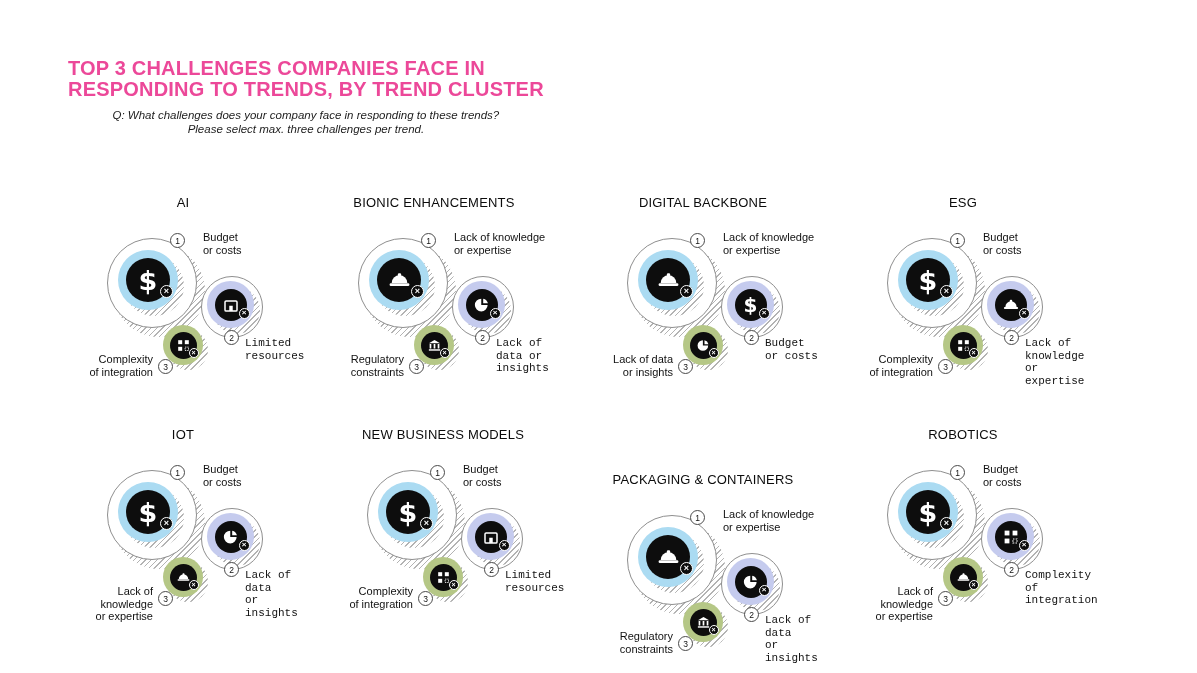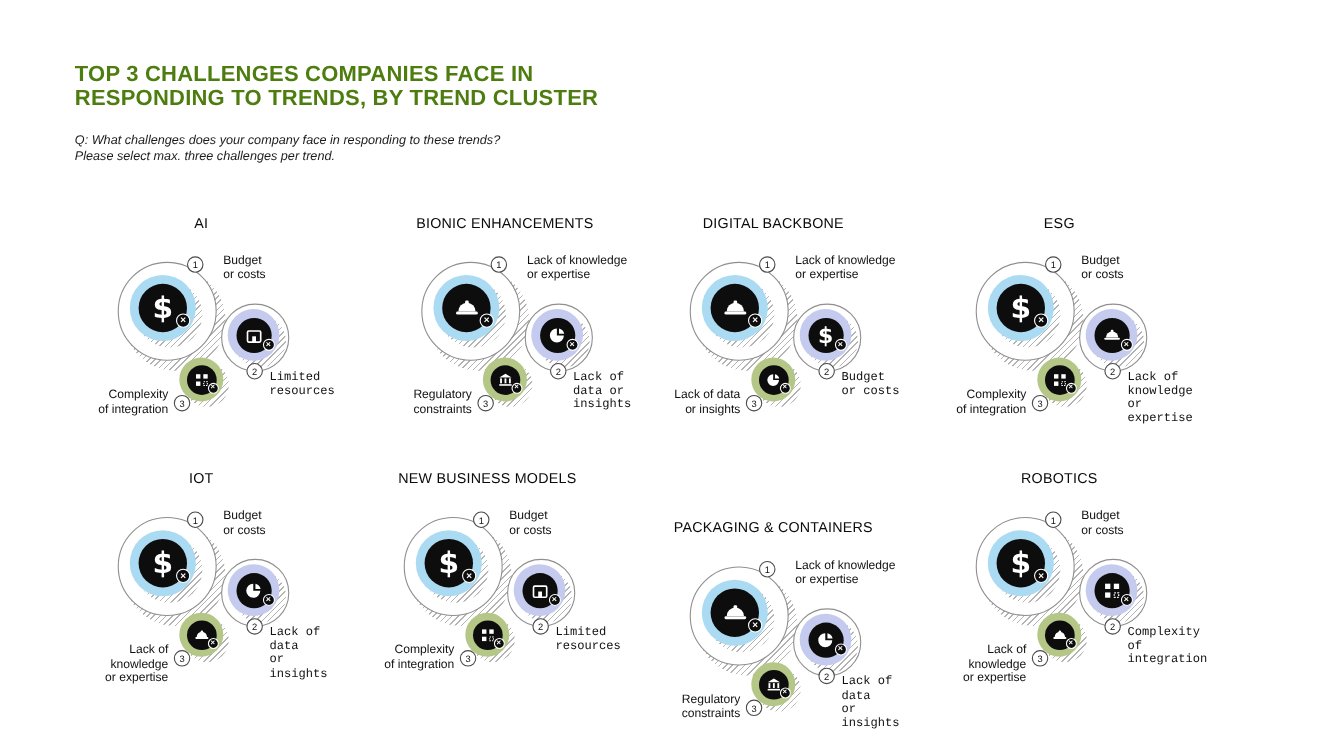--- a/index.html
+++ b/index.html
@@ -3,24 +3,24 @@
 <meta charset="utf-8">
 <style>
   * { margin:0; padding:0; box-sizing:border-box; }
   html,body { background:#fff; }
   body {
     width:1197px; height:673px; position:relative; overflow:hidden;
     font-family:"Liberation Sans", sans-serif; color:#111;
   }
   .header { position:absolute; left:68px; top:58px; }
   .header h1 {
-    font-size:20px; line-height:21px; font-weight:700; color:#4d7c0f; letter-spacing:.2px;
+    font-size:20px; line-height:21px; font-weight:700; color:#ec4899; letter-spacing:.2px;
   }
   .header .subtitle {
-    margin-top:21px; font-style:italic; font-size:11.5px; line-height:14px; color:#1c1c1c;
+    margin-top:8px; font-style:italic; font-size:11.5px; line-height:14px; color:#1c1c1c;text-align:center;
   }
 
   .grid { position:absolute; left:53px; top:195px; width:1040px; height:445px; }
 
   .cluster { position:absolute; width:260px; height:212px; }
   .cluster-title {
     position:absolute; left:-12px; right:-12px; top:0; text-align:center;
     font-size:13px; font-weight:400; letter-spacing:.2px; color:#0b0b0b;
   }
 
@@ -140,21 +140,21 @@
     <div class="badge badge-2">2</div>
     <div class="badge badge-3">3</div>
 
     <div class="label label-1">Budget
 or costs</div>
     <div class="label label-2">Limited
 resources</div>
     <div class="label label-3">Complexity
 of integration</div>
   </div>
-    <div class="cluster" style="left: 276px; top: 0px;">
+    <div class="cluster" style="left: 251px; top: 0px;">
     <div class="cluster-title">BIONIC ENHANCEMENTS</div>
 
     <div class="hatch hatch-o1"></div>
     <div class="outline outline-1"></div>
     <div class="outline outline-2"></div>
 
     <div class="hatch hatch-1"></div>
     <div class="bubble bubble-1">
       <div class="icon-disc">
         <span class="glyph">

